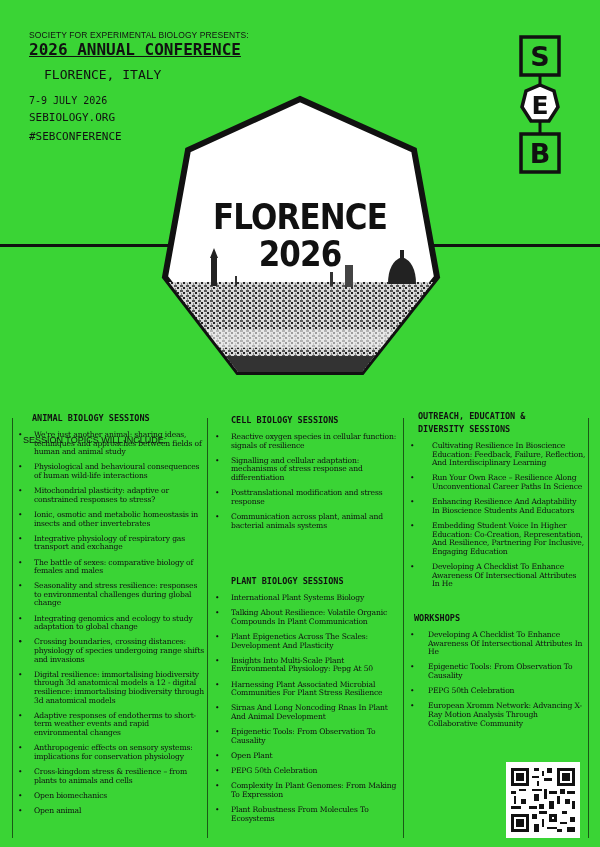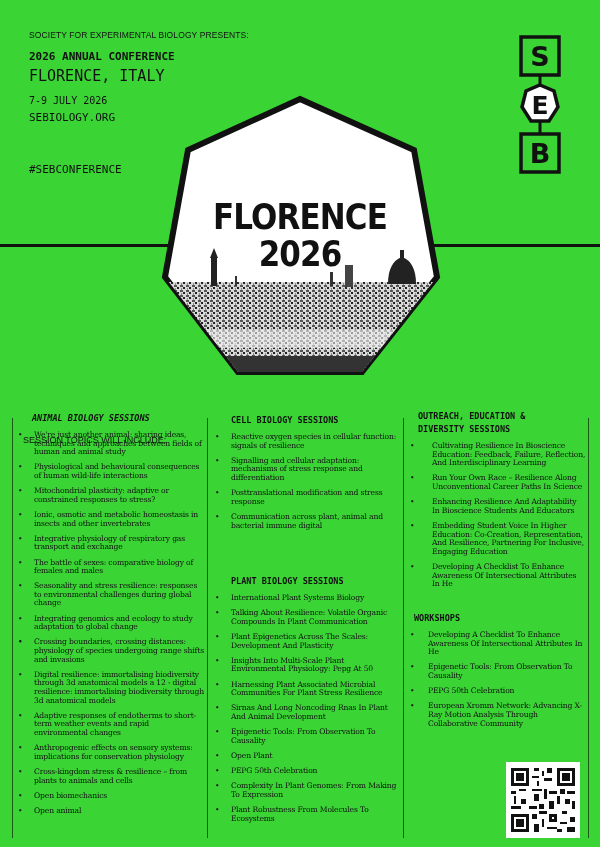--- a/index.html
+++ b/index.html
@@ -2,25 +2,25 @@
 <html><head>
 <meta charset="utf-8">
 <style>
   html, body { margin:0; padding:0; }
   body { width:600px; height:847px; background:#3AD435; position:relative; overflow:hidden; color:#111; }
   .mono { font-family:"DejaVu Sans Mono","Liberation Mono",monospace; }
   .serif { font-family:"DejaVu Serif","Liberation Serif",serif; }
   .sans { font-family:"Liberation Sans","DejaVu Sans",sans-serif; }
 
   .presents { position:absolute; left:29px; top:30px; font-size:8.5px; letter-spacing:0.1px; }
-  .conf-title { position:absolute; left:29px; top:50px; font-size:11px; font-weight:bold; }
-  .conf-city { position:absolute; left:29px; top:67px; font-size:15px; }
+  .conf-title { position:absolute; left:29px; top:40px; font-size:16px; font-weight:bold;text-decoration:underline; }
+  .conf-city { position:absolute; left:44px; top:67px; font-size:13px; }
   .conf-date { position:absolute; left:29px; top:95px; font-size:10px; }
   .site { position:absolute; left:29px; top:111px; font-size:11px; }
-  .hashtag { position:absolute; left:29px; top:130px; font-size:11px;margin-top:33px; }
+  .hashtag { position:absolute; left:29px; top:130px; font-size:11px; }
 
   .hline { position:absolute; left:0; top:244px; width:600px; height:3px; background:#111; }
 
   .hero { position:absolute; left:0; top:0; width:600px; height:400px; }
   .hero-text { position:absolute; left:0; width:600px; text-align:center; font-family:"DejaVu Sans","Liberation Sans",sans-serif; font-weight:bold; color:#111; }
   .hero-line1 { top:196px; font-size:36px; letter-spacing:-1px; transform:scaleX(0.86); }
   .hero-line2 { top:233px; font-size:36px; letter-spacing:-1px; transform:scaleX(0.86); }
 
   .logo { position:absolute; left:518px; top:34px; width:44px; height:142px; }
 
@@ -91,21 +91,21 @@
 </svg>
 
 <div class="topics-label sans">SESSION TOPICS WILL INCLUDE:</div>
 
 <div class="col-line" style="left:12px;"></div>
 <div class="col-line" style="left:207px;"></div>
 <div class="col-line" style="left:403px;"></div>
 <div class="col-line" style="left:588px;"></div>
 
 <div class="col" style="left:14px; top:412px; width:190px;">
-  <h3 class="mono" style="padding-left:18px;font-style:italic;">ANIMAL BIOLOGY SESSIONS</h3>
+  <h3 class="mono" style="padding-left:18px;">ANIMAL BIOLOGY SESSIONS</h3>
   <ul class="serif">
     <li><span class="bullet">•</span><span>We're just another animal: sharing ideas, techniques and approaches between fields of human and animal study</span></li>
     <li><span class="bullet">•</span><span>Physiological and behavioural consequences of human wild-life interactions</span></li>
     <li><span class="bullet">•</span><span>Mitochondrial plasticity: adaptive or constrained responses to stress?</span></li>
     <li><span class="bullet">•</span><span>Ionic, osmotic and metabolic homeostasis in insects and other invertebrates</span></li>
     <li><span class="bullet">•</span><span>Integrative physiology of respiratory gas transport and exchange</span></li>
     <li><span class="bullet">•</span><span>The battle of sexes: comparative biology of females and males</span></li>
     <li><span class="bullet">•</span><span>Seasonality and stress resilience: responses to environmental challenges during global change</span></li>
     <li><span class="bullet">•</span><span>Integrating genomics and ecology to study adaptation to global change</span></li>
     <li><span class="bullet">•</span></li>
@@ -118,21 +118,21 @@
     <li><span class="bullet">•</span><span>Open animal</span></li>
   </ul>
 </div>
 
 <div class="col" style="left:211px; top:414px; width:188px;">
   <h3 class="mono" style="padding-left:20px;">CELL BIOLOGY SESSIONS</h3>
   <ul class="serif">
     <li><span class="bullet">•</span><span>Reactive oxygen species in cellular function: signals of resilience</span></li>
     <li><span class="bullet">•</span><span>Signalling and cellular adaptation: mechanisms of stress response and differentiation</span></li>
     <li><span class="bullet">•</span><span>Posttranslational modification and stress response</span></li>
-    <li><span class="bullet">•</span><span>Communication across plant, animal and bacterial immune digital</span></li>
+    <li><span class="bullet">•</span><span>Communication across plant, animal and bacterial animals systems</span></li>
   </ul>
 </div>
 <div class="col" style="left:211px; top:575px; width:188px;">
   <h3 class="mono" style="padding-left:20px;">PLANT BIOLOGY SESSIONS</h3>
   <ul class="serif">
     <li><span class="bullet">•</span><span>International Plant Systems Biology</span></li>
     <li><span class="bullet">•</span><span>Talking About Resilience: Volatile Organic Compounds In Plant Communication</span></li>
     <li><span class="bullet">•</span><span>Plant Epigenetics Across The Scales: Development And Plasticity</span></li>
     <li><span class="bullet">•</span><span>Insights Into Multi-Scale Plant Environmental Physiology: Pepg At 50</span></li>
     <li><span class="bullet">•</span><span>Harnessing Plant Associated Microbial Communities For Plant Stress Resilience</span></li>

